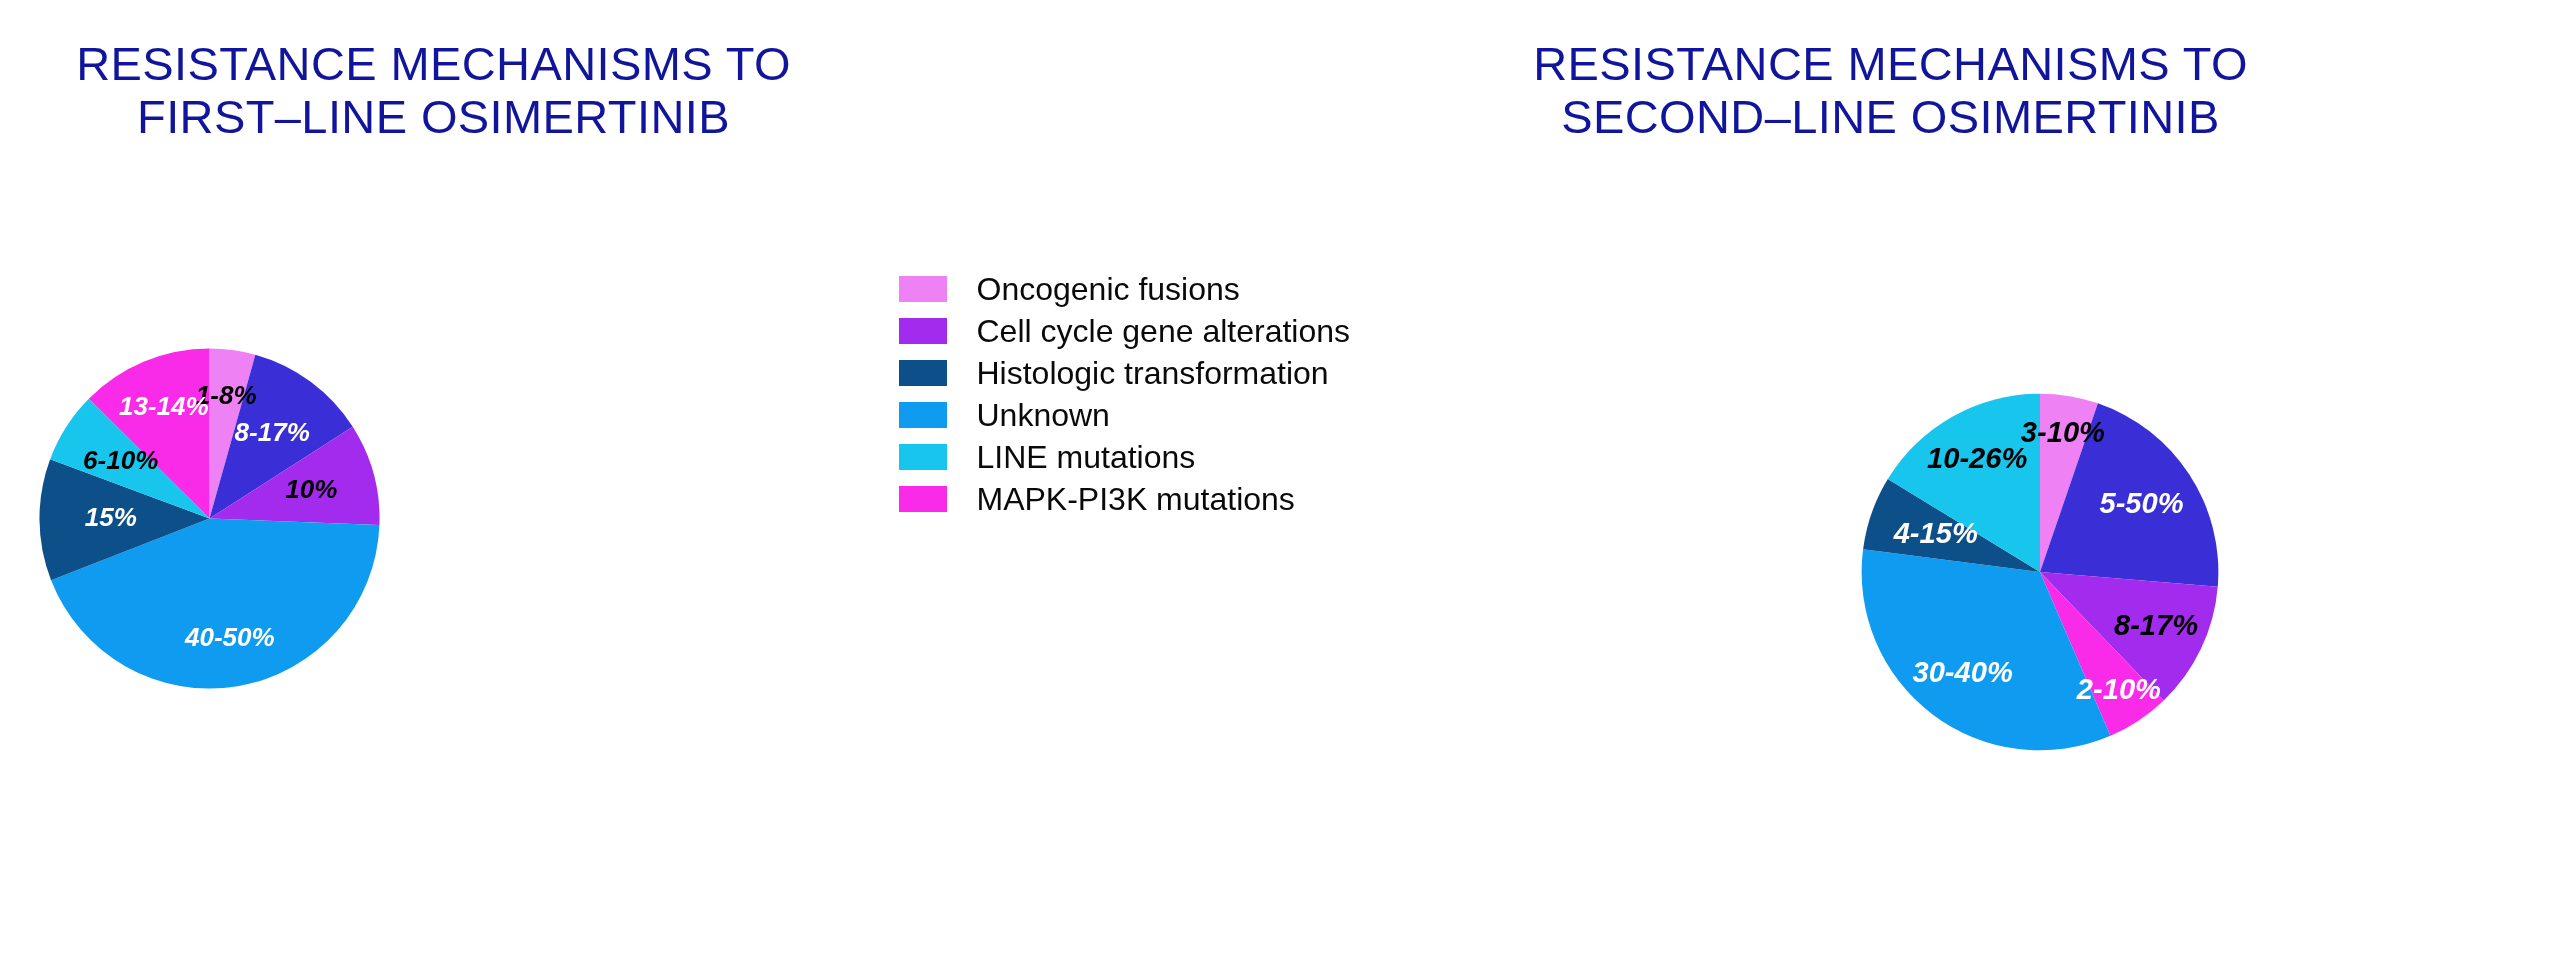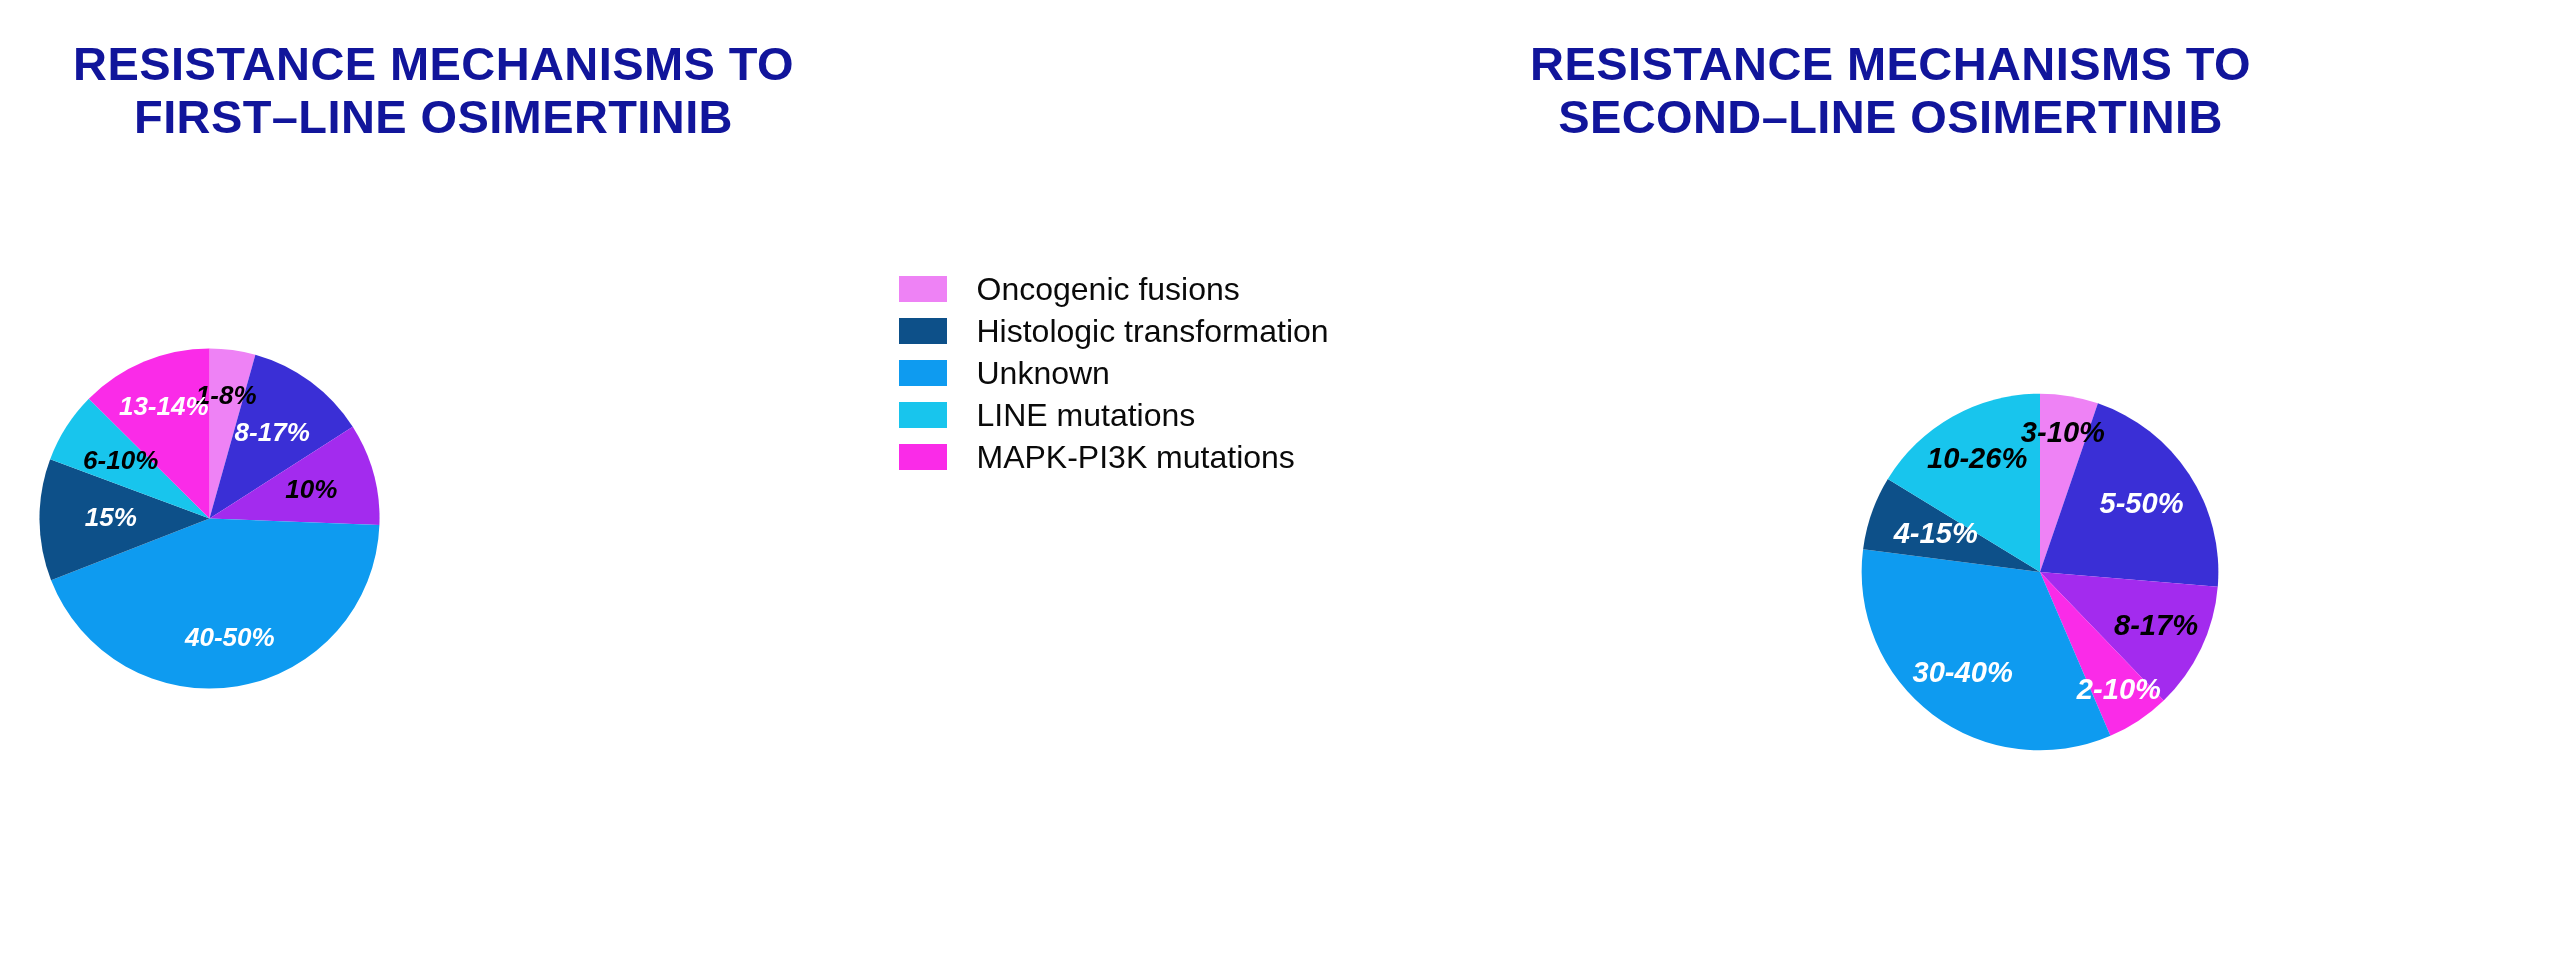--- a/index.html
+++ b/index.html
@@ -6,21 +6,21 @@
   body{
     width:2576px;height:955px;
     background:#ffffff;
     font-family:"Liberation Sans", sans-serif;
     overflow:hidden;
     position:relative;
   }
   .title{
     position:absolute;
     color:#11159b;
-    font-weight:700;
+    font-weight:400;
     font-size:47px;
     line-height:1.12;
     letter-spacing:0.4px;
     text-align:center;
     white-space:pre-line;
   }
   #title-left{ left:0px; top:7px; width:867px; }
   #title-right{ left:1240px; top:7px; width:1301px; }
 
   .pie-wrap{ position:absolute;font-style:italic; }
@@ -109,20 +109,24 @@
       <text x="131.0" y="76.9" class="slice-label" fill="#000000">10-26%</text>
     </svg>
 </div>
 
 <div class="legend" id="legend-root">
     <div class="legend-item">
       <span class="legend-swatch" style="background: rgb(238, 130, 245);"></span>
       <span class="legend-label">Oncogenic fusions</span>
     </div>
     <div class="legend-item">
+      <span class="legend-swatch" style="background: rgb(163, 43, 238);"></span>
+      <span class="legend-label">Cell cycle gene alterations</span>
+    </div>
+    <div class="legend-item">
       <span class="legend-swatch" style="background: rgb(13, 80, 137);"></span>
       <span class="legend-label">Histologic transformation</span>
     </div>
     <div class="legend-item">
       <span class="legend-swatch" style="background: rgb(14, 155, 240);"></span>
       <span class="legend-label">Unknown</span>
     </div>
     <div class="legend-item">
       <span class="legend-swatch" style="background: rgb(24, 197, 237);"></span>
       <span class="legend-label">LINE mutations</span>

